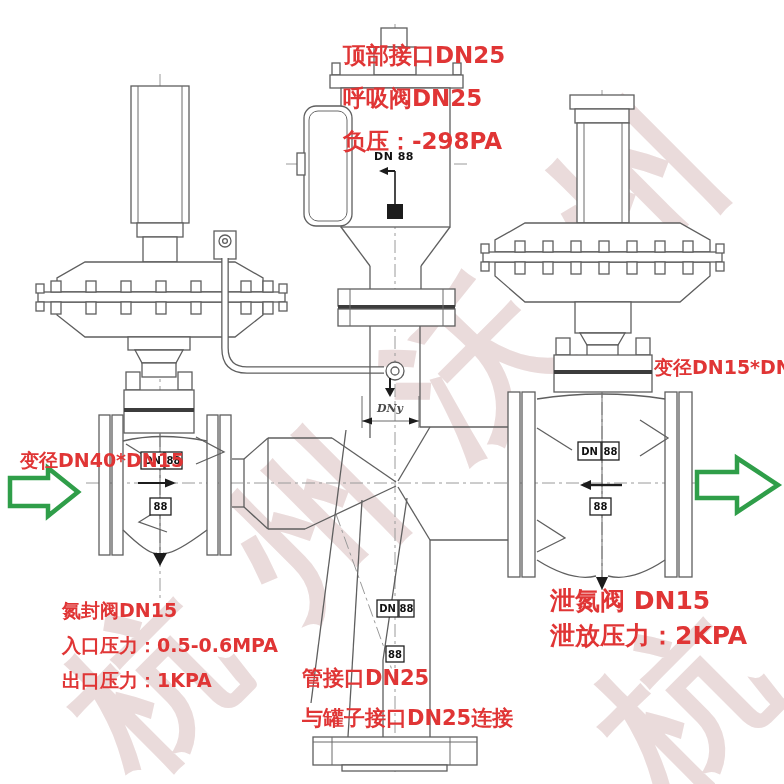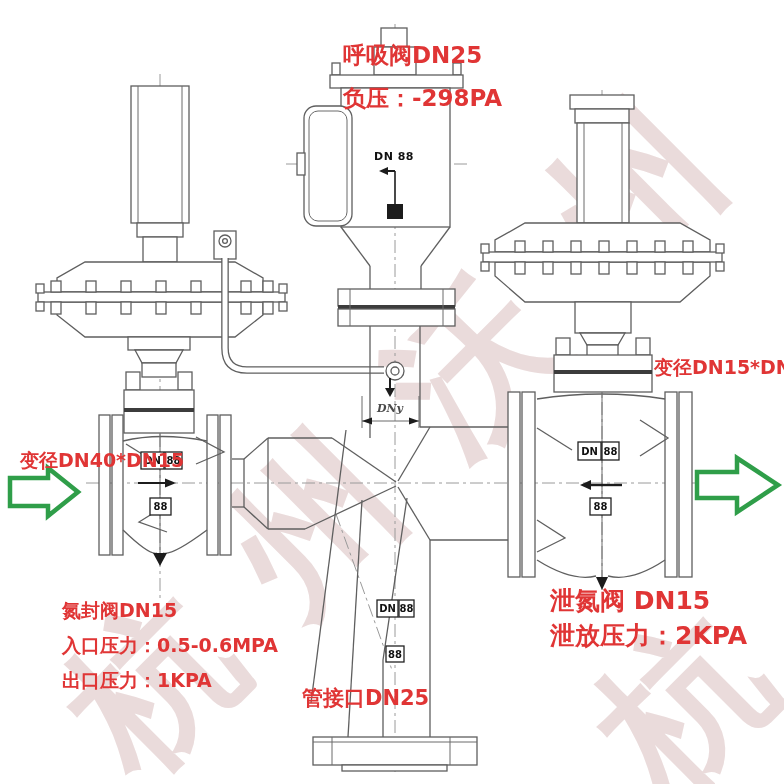--- a/index.html
+++ b/index.html
@@ -22,21 +22,21 @@
   .tube-i{stroke:#ffffff;stroke-width:5;fill:none;}
   .ann{position:absolute;color:#e03535;font-weight:700;white-space:nowrap;
        font-family:"DejaVu Sans",sans-serif;}
   .ann div{margin:0;padding:0;}
   .top-ann{left:343px;top:40px;font-size:23px;}
   .top-ann div{height:43px;}
   .lred{left:20px;top:448px;font-size:19px;}
   .rred{left:654px;top:355px;font-size:19px;}
   .nsv{left:62px;top:598px;font-size:19px;}
   .nsv div{height:35px;}
-  .pcon{left:302px;top:664px;font-size:21px;margin-top:20px;}
+  .pcon{left:302px;top:664px;font-size:21px;}
   .pcon div{height:40px;}
   .nrv{left:550px;top:584px;font-size:25px;}
   .nrv div{height:35px;}
 </style>
 </head>
 <body>
 
 <div id="stage">
 <svg width="784" height="784" viewBox="0 0 784 784">
 
@@ -292,34 +292,36 @@
       <line x1="591" y1="485" x2="622" y2="485" stroke="#1c1c1c" stroke-width="2.4"></line>
       <polygon class="blk" points="591,480 591,490 580,485"></polygon>
     </g>
   </g>
 
   <path class="grn" d="M10,478 H48 V468 L78,492 L48,516 V506 H10 Z"></path>
   <path class="grn" d="M697,472 H737 V458 L778,485 L737,512 V498 H697 Z"></path>
 </svg>
 
   <div class="ann top-ann">
+    <div>顶部接口DN25</div>
     <div>呼吸阀DN25</div>
     <div>负压：-298PA</div>
   </div>
 
   <div class="ann lred">变径DN40*DN15</div>
   <div class="ann rred">变径DN15*DN40</div>
 
   <div class="ann nsv">
     <div>氮封阀DN15</div>
     <div>入口压力：0.5-0.6MPA</div>
     <div>出口压力：1KPA</div>
   </div>
 
   <div class="ann pcon">
     <div>管接口DN25</div>
+    <div>与罐子接口DN25连接</div>
   </div>
 
   <div class="ann nrv">
     <div>泄氮阀 DN15</div>
     <div>泄放压力：2KPA</div>
   </div>
 </div>
 
 </body></html>

